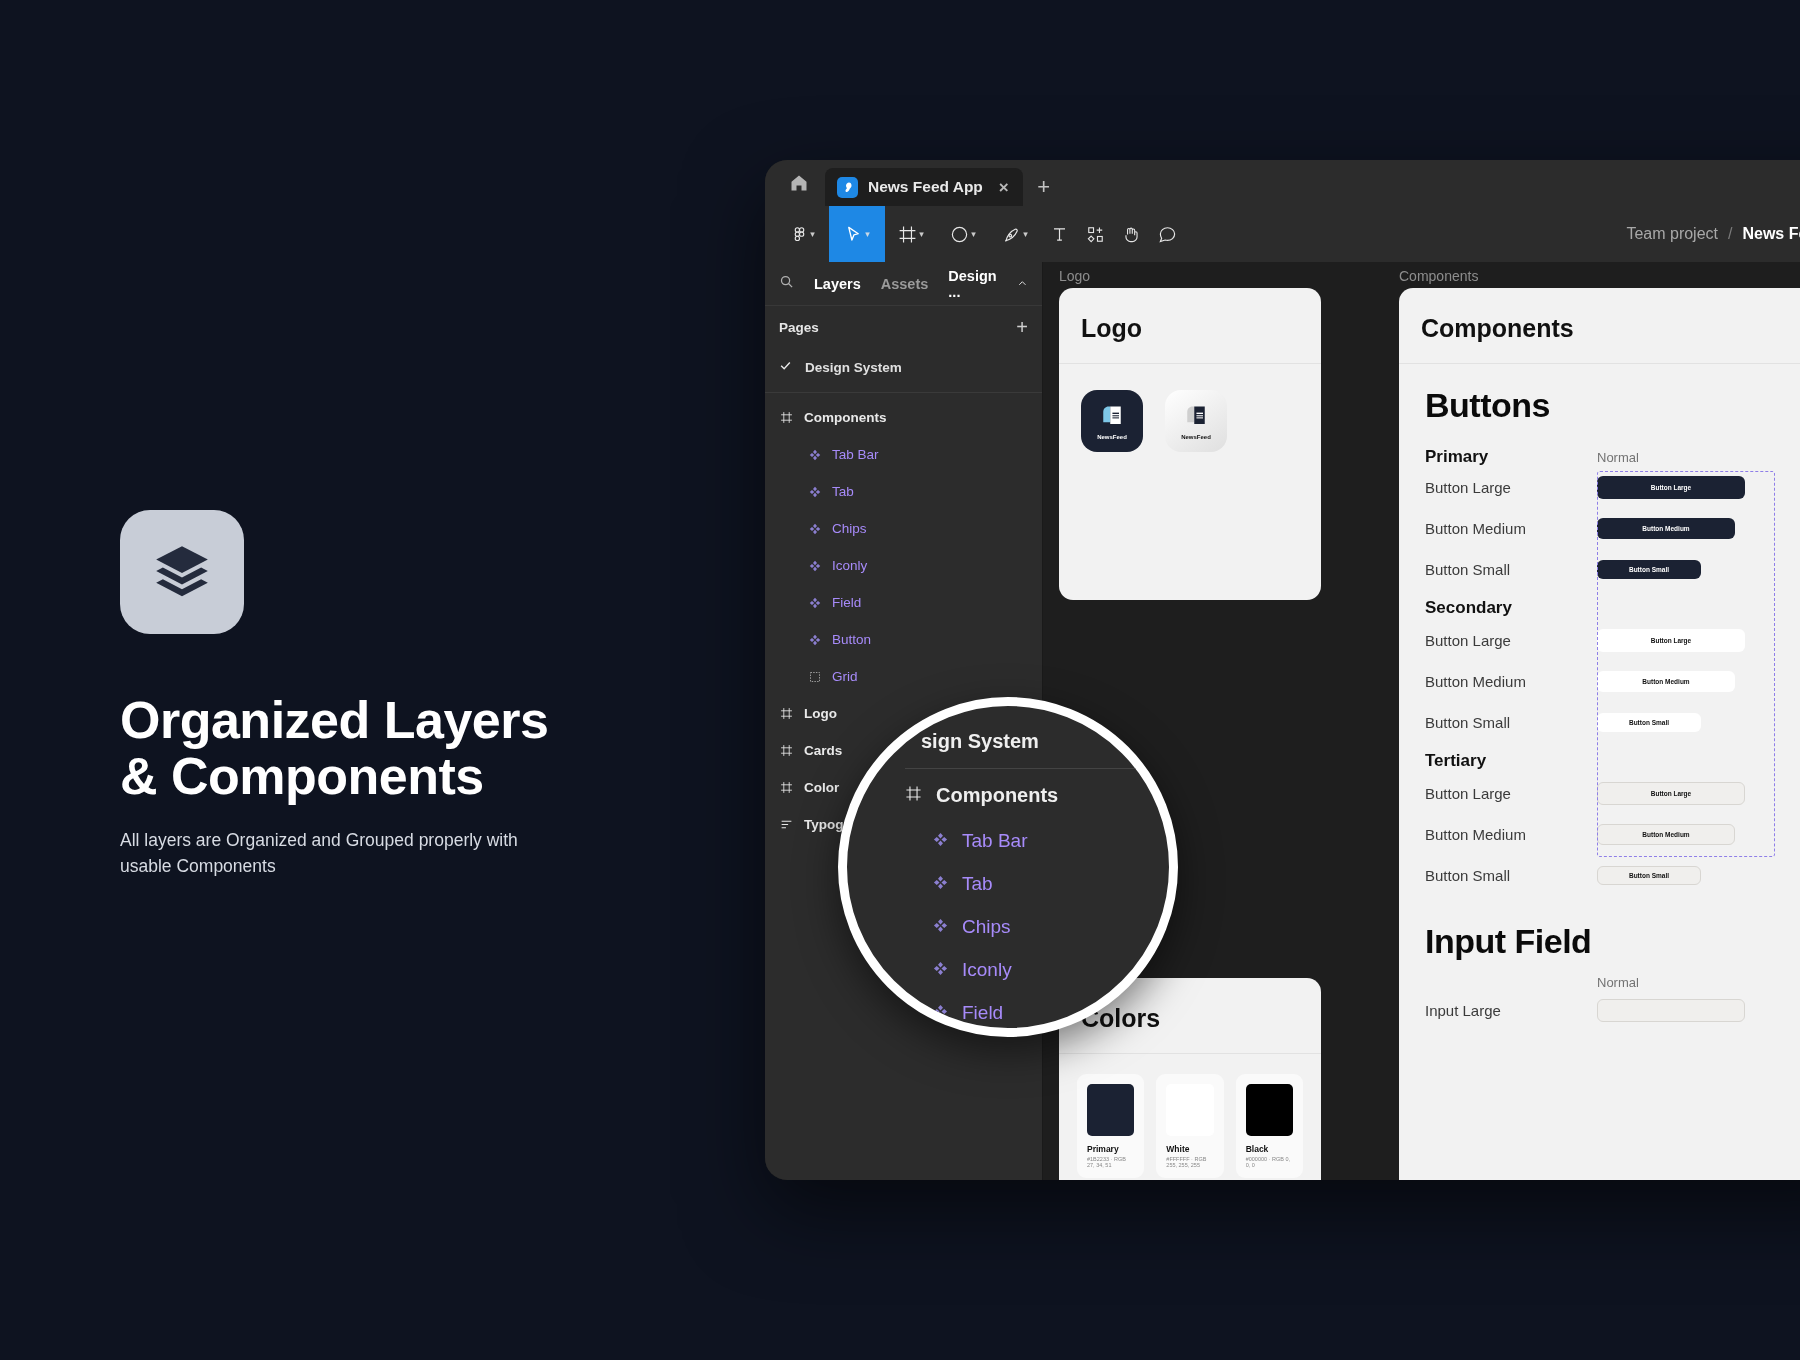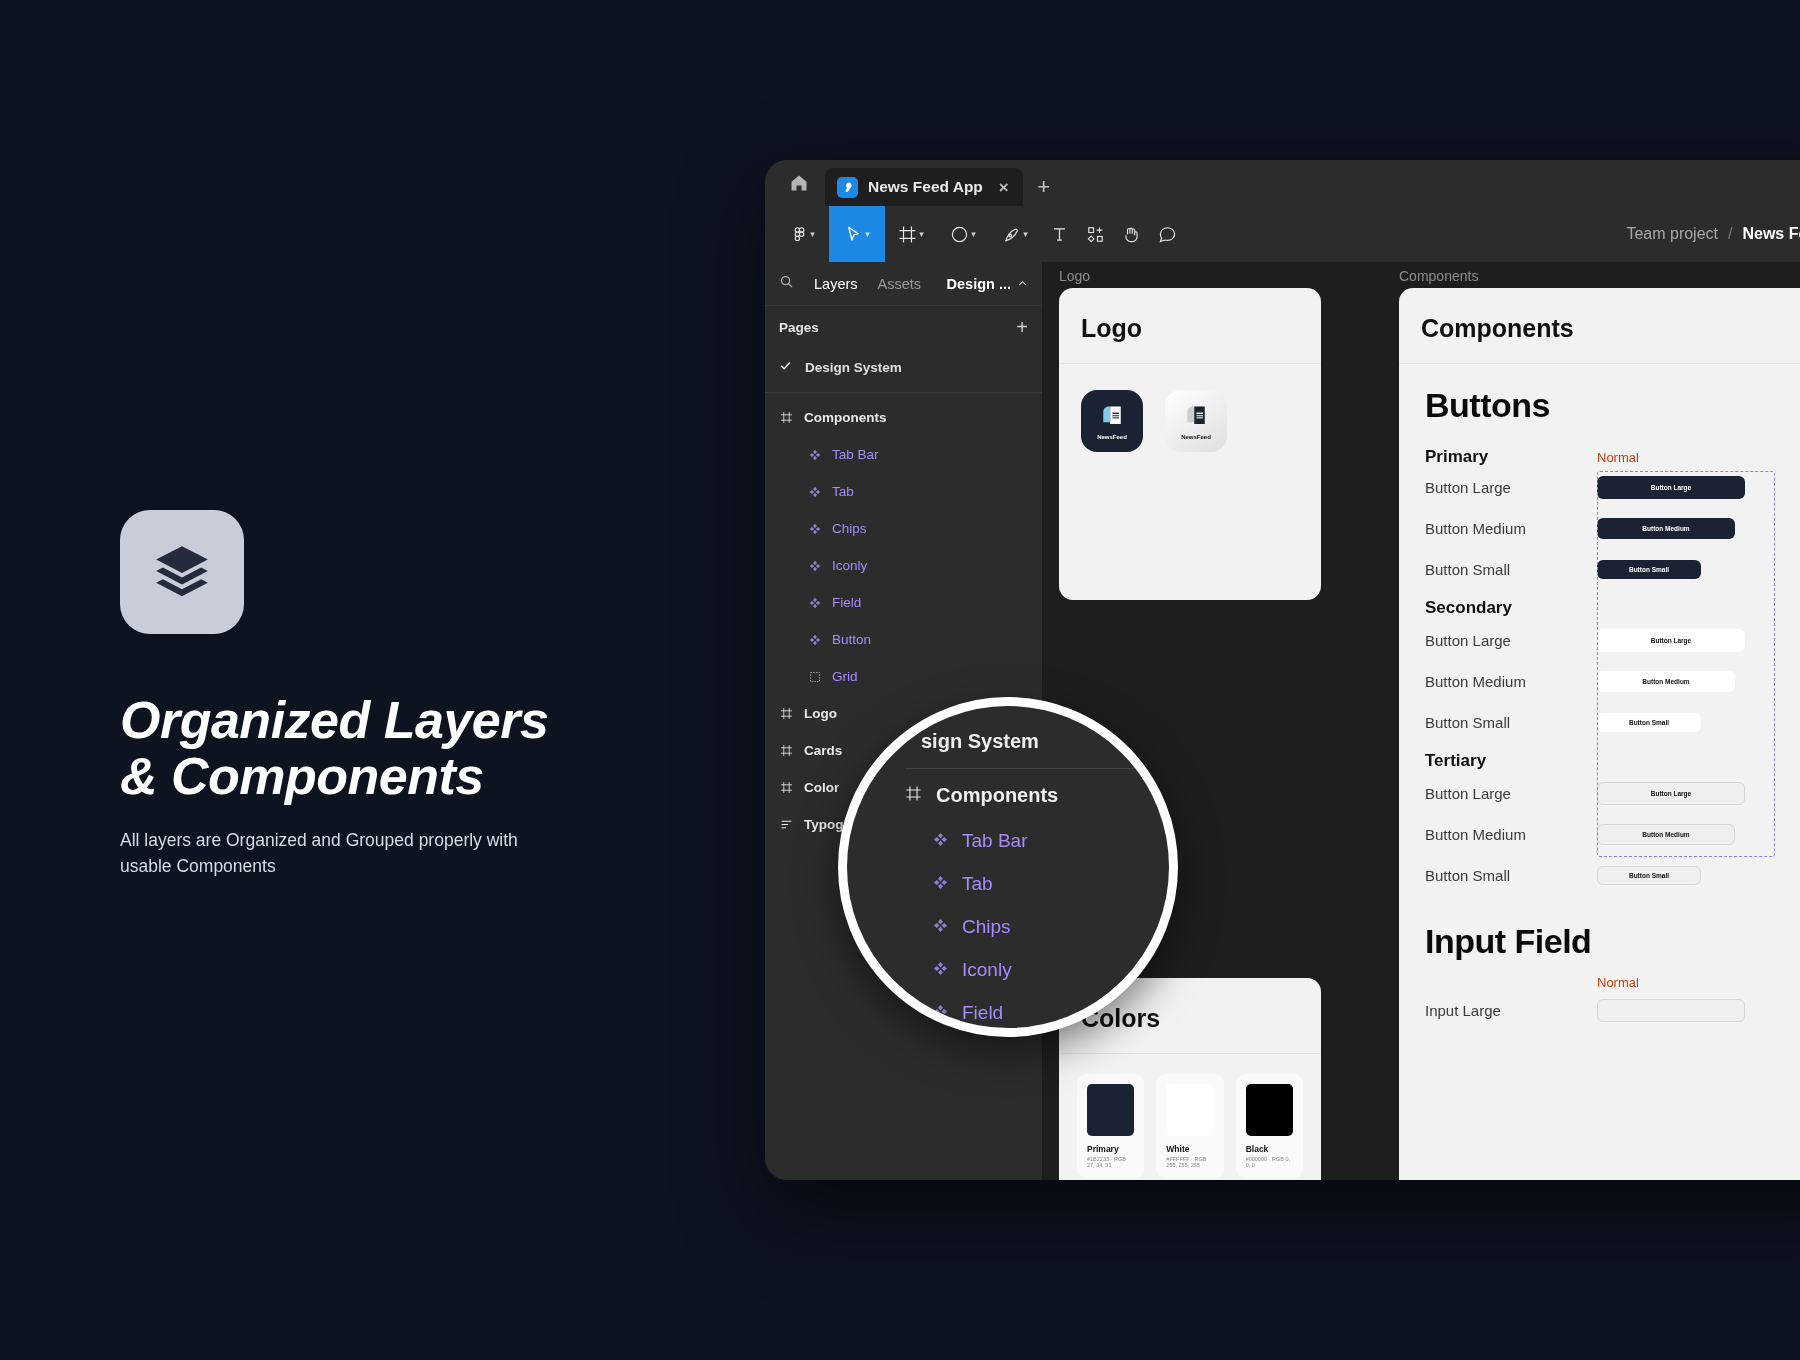--- a/index.html
+++ b/index.html
@@ -12,21 +12,21 @@
   #root { position: relative; width: 1800px; height: 1360px; background: #0e1320; }
 
   
   .promo { position: absolute; left: 120px; top: 510px; width: 640px; z-index: 5; }
   .promo-icon {
     width: 124px; height: 124px; border-radius: 30px;
     background: #c8cdd7; display: flex; align-items: center; justify-content: center;
   }
   .promo-title {
     margin-top: 58px; color: #ffffff; font-size: 52px; font-weight: 700;
-    line-height: 1.08; letter-spacing: -0.5px; white-space: pre-line; font-style: italic;
+    line-height: 1.08; letter-spacing: -0.5px; white-space: pre-line;
   }
   .promo-sub {
     margin-top: 24px; color: #d7dbe3; font-size: 17.5px; line-height: 1.45;
     white-space: pre-line; font-weight: 400;
   }
 
   
   .watermark {
     position: absolute; left: 380px; top: 645px; z-index: 9;
     display: flex; align-items: center; gap: 16px;
@@ -68,21 +68,21 @@
   .bc-team { color: #a8a8a8; }
   .bc-sep { color: #7a7a7a; }
   .bc-file { color: #ffffff; font-weight: 600; }
 
   
   .figma-body { display: flex; height: calc(1020px - 46px - 56px); }
   .left-panel { width: 278px; background: #2c2c2c; border-right: 1px solid #1a1a1a; position: relative; }
   .canvas { flex: 1; background: #1e1e1e; position: relative; overflow: hidden; }
 
   .panel-tabs { height: 44px; display: flex; align-items: center; gap: 20px; padding: 0 14px; border-bottom: 1px solid #383838; }
-  .panel-tabs .pt { font-size: 14.5px; color: #9a9a9a; font-weight: 400; }
+  .panel-tabs .pt { font-size: 14.5px; color: #9a9a9a; font-weight: 700; }
   .panel-tabs .pt.on { color: #ffffff; }
   .pt-design { margin-left: auto; display: flex; align-items: center; gap: 6px; color: #ffffff; font-size: 14.5px; font-weight: 600; }
 
   .pages-head { display: flex; align-items: center; height: 42px; padding: 0 14px; text-align: center; }
   .pages-head .ttl { color: #e6e6e6; font-size: 13.5px; font-weight: 700; }
   .pages-head .plus { margin-left: auto; color: #cfcfcf; font-size: 20px; line-height: 1; }
 
   .page-row { height: 38px; display: flex; align-items: center; padding-left: 14px; color: #e0e0e0; font-size: 13.5px; font-weight: 600; }
   .page-row .chk { width: 26px; font-size: 13px; color: #e8e8e8; }
   .page-row .nochk { width: 26px; }
@@ -111,21 +111,21 @@
   .sw-card { background: #fafafa; border-radius: 9px; padding: 10px; }
   .sw-chip { width: 100%; height: 52px; border-radius: 5px; }
   .sw-name { font-size: 8.5px; font-weight: 700; color: #111; margin-top: 8px; }
   .sw-hex { font-size: 5.5px; color: #888; margin-top: 2px; }
 
   
   .cmp-inner { padding: 22px 26px 10px; }
   .cmp-h1 { font-size: 34px; font-weight: 800; color: #0b0b0b; letter-spacing: -.5px; }
   .cmp-colhead { display: flex; align-items: baseline; margin-top: 22px; }
   .cmp-colhead .grp { font-size: 17px; font-weight: 700; color: #111; width: 172px; }
-  .cmp-colhead .state { font-size: 13px; color: #c2410c; }
+  .cmp-colhead .state { font-size: 13px; color: #737373; }
   .btn-rows { position: relative; }
   .btn-row { display: flex; align-items: center; height: 41px; }
   .btn-row .lbl { width: 172px; font-size: 15px; color: #3b3b3b; }
   .dbtn { width: 148px; height: 23px; border-radius: 6px; display: flex; align-items: center; justify-content: center; font-size: 6.5px; font-weight: 700; }
   .dbtn.primary { background: #1b2233; color: #fff; }
   .dbtn.secondary { background: #fff; color: #111; }
   .dbtn.tertiary { background: #f0efed; color: #111; border: 1px solid #d8d6d2; }
   .dbtn.med { width: 138px; height: 21px; }
   .dbtn.small { width: 104px; height: 19px; }
   .sel-box { position: absolute; border: 1px dashed #8f7fe8; border-radius: 3px; pointer-events: none; }

